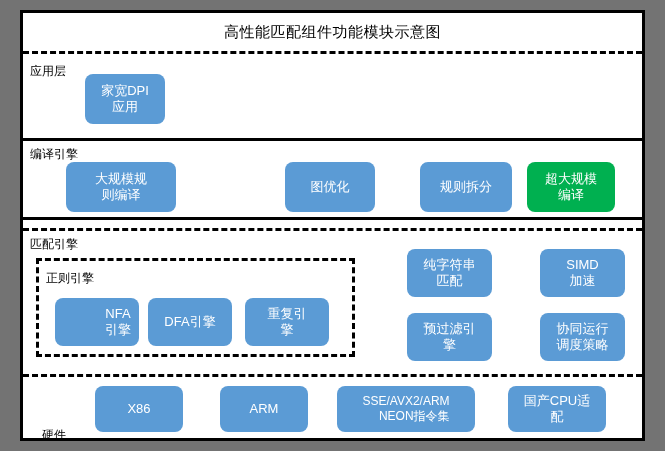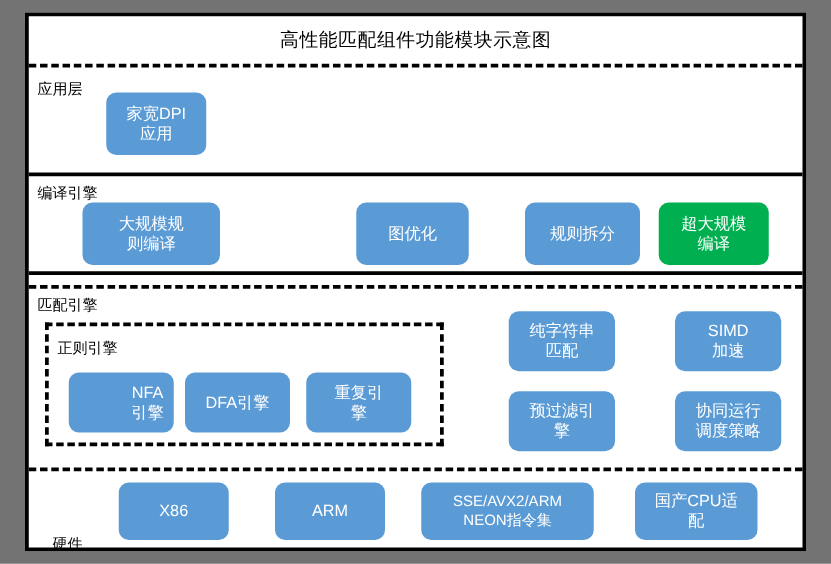--- a/index.html
+++ b/index.html
@@ -179,18 +179,18 @@
   <div class="node" style="left:540px; top:313px; width:85px; height:48px;">协同运行
 调度策略</div>
 
   <div class="sep-dashed" style="top:374px;"></div>
 
   <div class="layer" style="top:374px; height:64px;"></div>
   <div class="layer-label" style="left:42px; top:427px;">硬件</div>
 
   <div class="node" style="left:95px; top:386px; width:88px; height:46px;">X86</div>
   <div class="node" style="left:220px; top:386px; width:88px; height:46px;">ARM</div>
-  <div class="node small" style="left:337px; top:386px; width:138px; height:46px;">SSE/AVX2/ARM
+  <div class="node small" style="left:337px; top:386px; width:138px; height:46px;text-align:right;">SSE/AVX2/ARM
 NEON指令集</div>
   <div class="node" style="left:508px; top:386px; width:98px; height:46px;">国产CPU适
 配</div>
 
 </div>
 
 </body></html>

